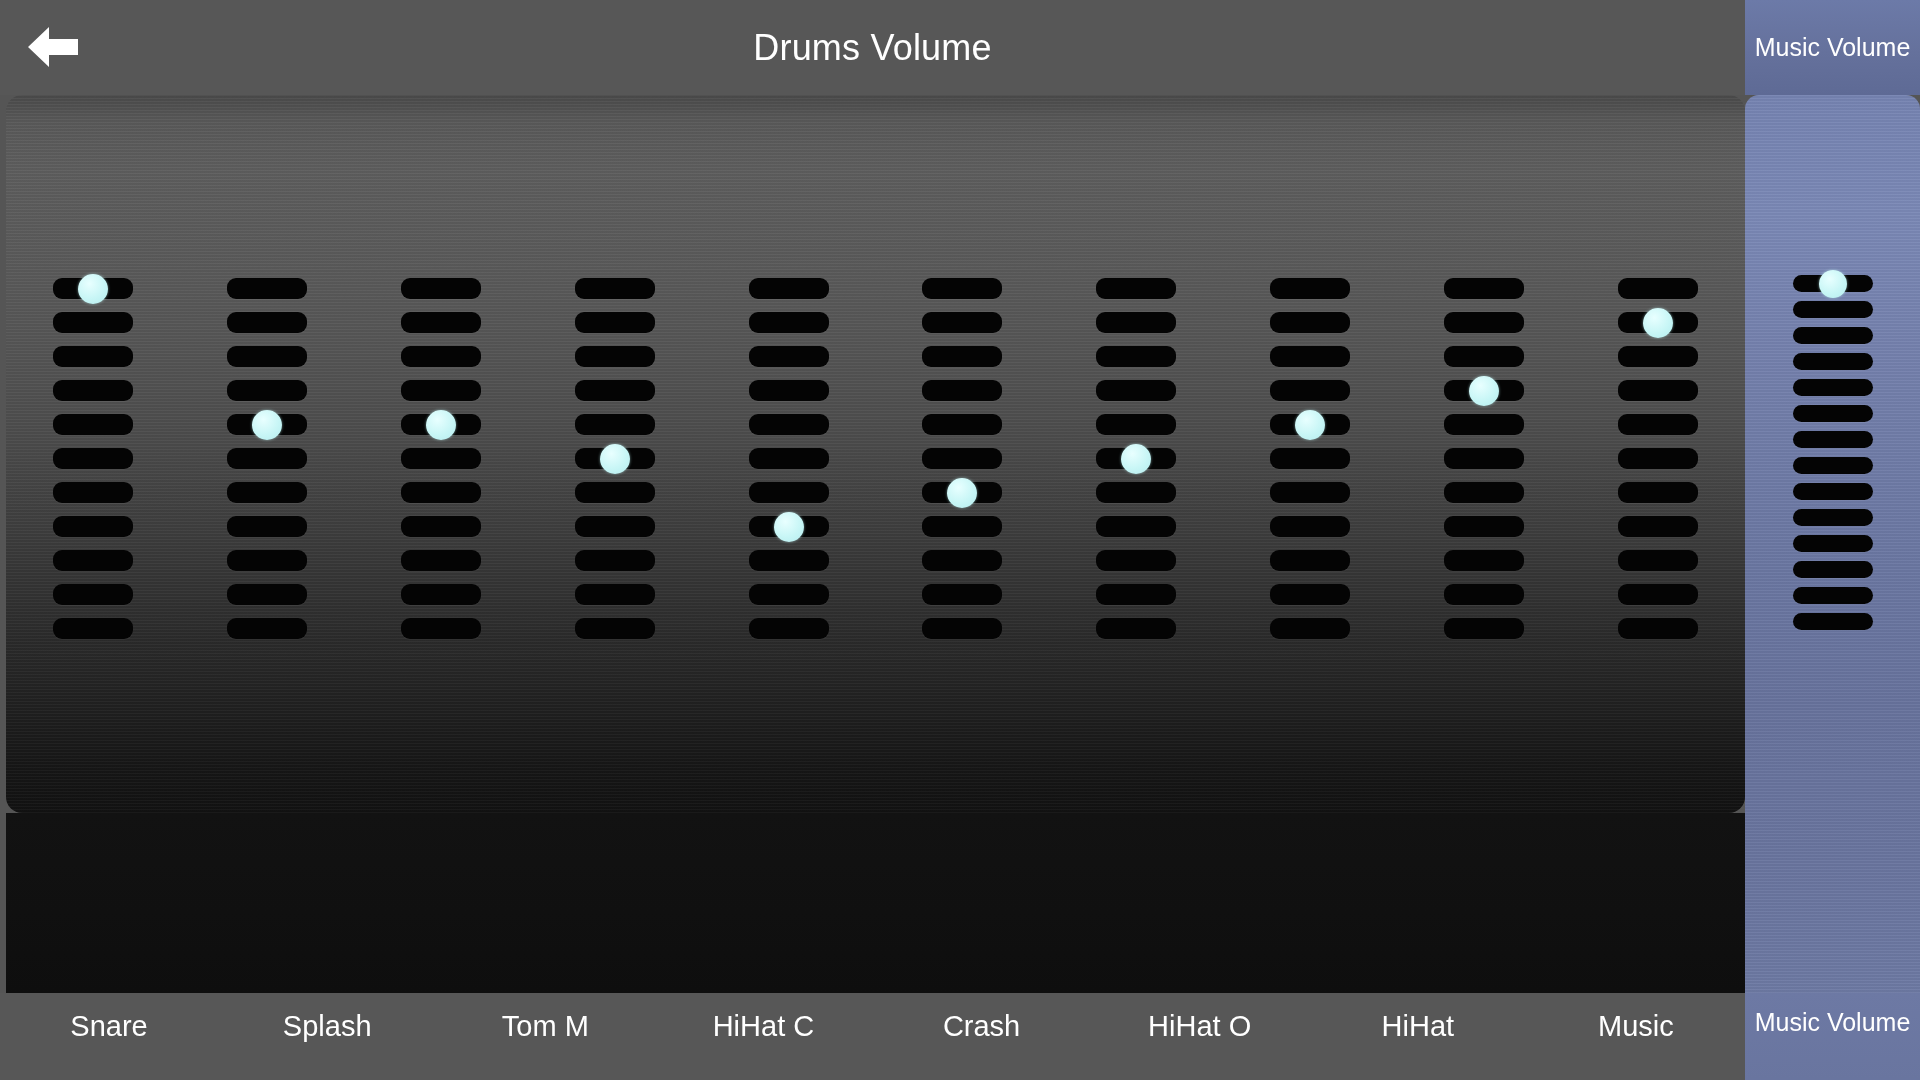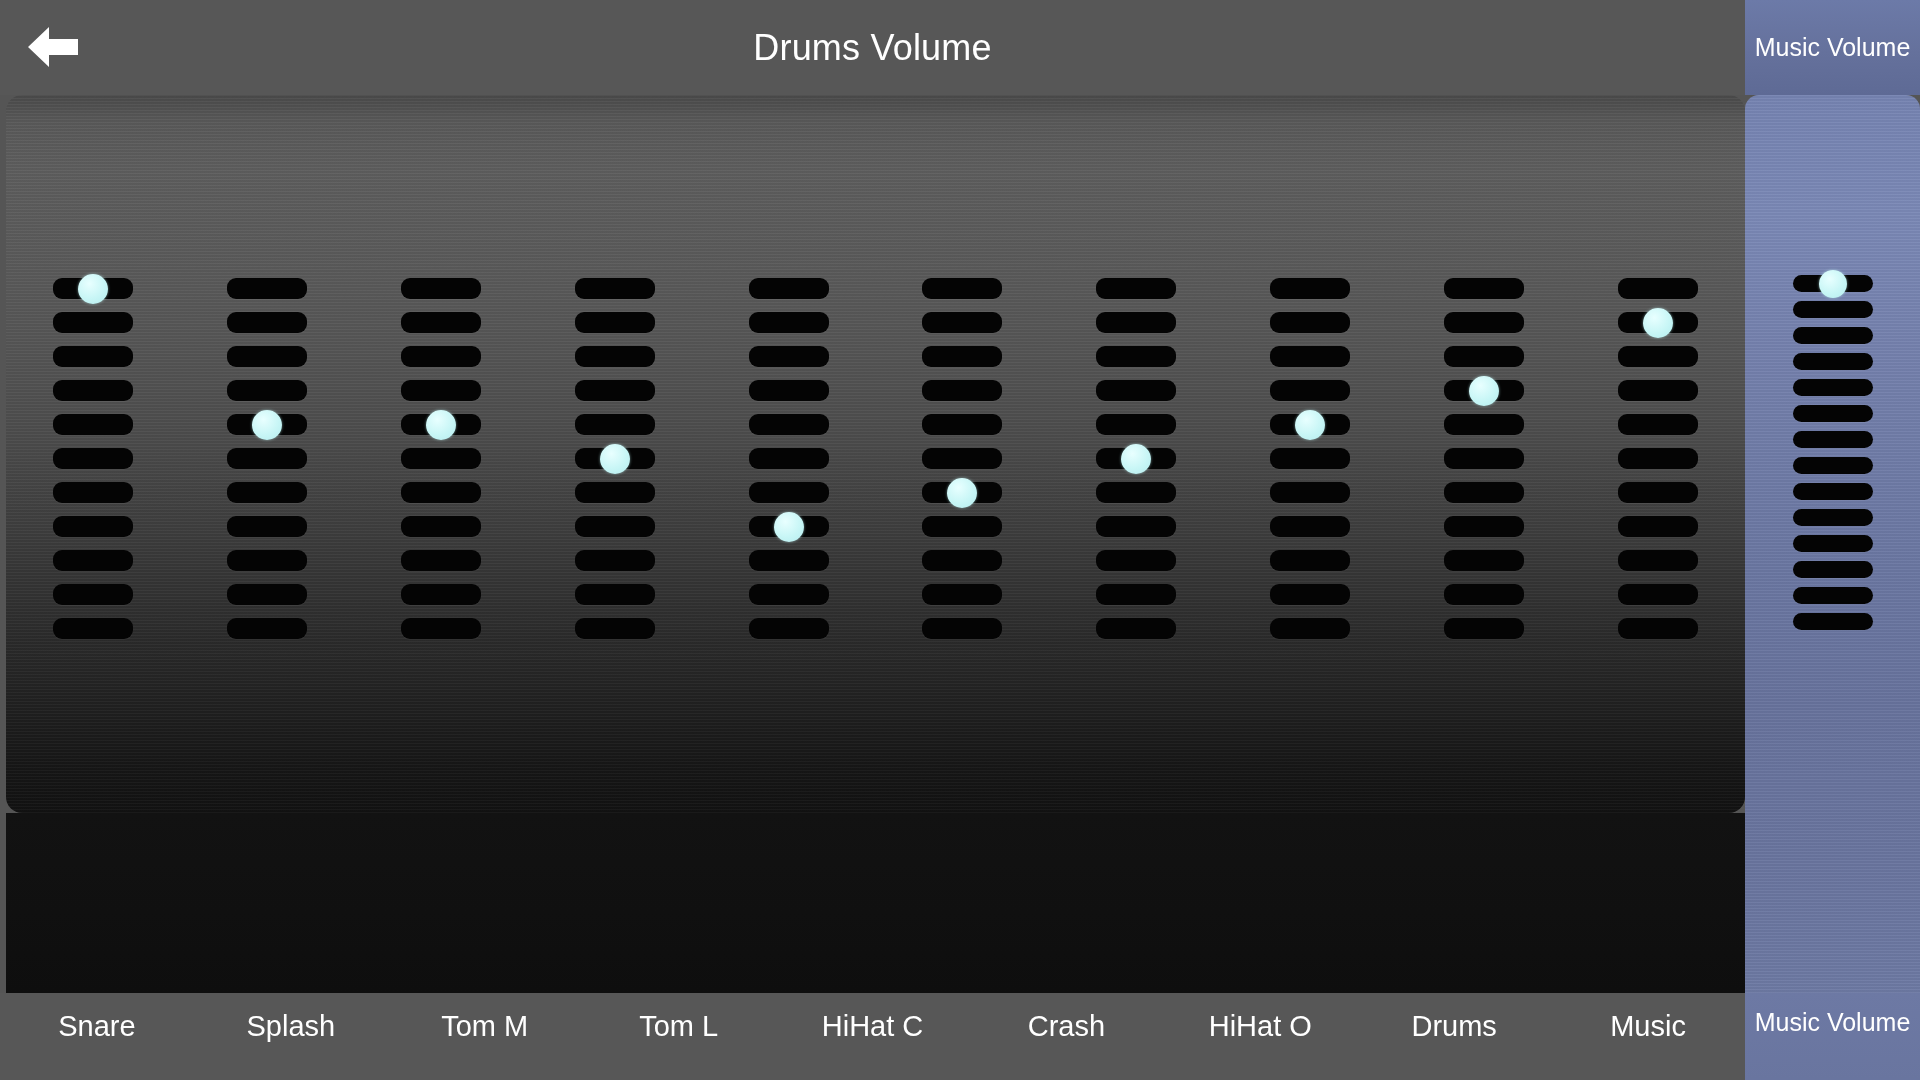--- a/index.html
+++ b/index.html
@@ -301,25 +301,24 @@
           </div>
         </div>
       </div>
   </div>
   <div class="board-lower"></div>
 
   <div class="labels" id="labels">
       <div class="label">Snare</div>
       <div class="label">Splash</div>
       <div class="label">Tom M</div>
-      <div class="label">Tom L</div>
       <div class="label">HiHat C</div>
       <div class="label">Crash</div>
       <div class="label">HiHat O</div>
-      <div class="label">Drums</div>
+      <div class="label">HiHat</div>
       <div class="label">Music</div>
     </div>
 
   <div class="music-col">
     <div class="music-tab">Music Volume</div>
     <div class="music-panel">
       <div class="streaks"></div>
       <div class="track" id="music-track" style="top: 180px; width: 80px; height: 370px;">
           <div class="seg" style="top: 0px; width: 80px; height: 17px;"></div>
           <div class="seg" style="top: 26px; width: 80px; height: 17px;"></div>

